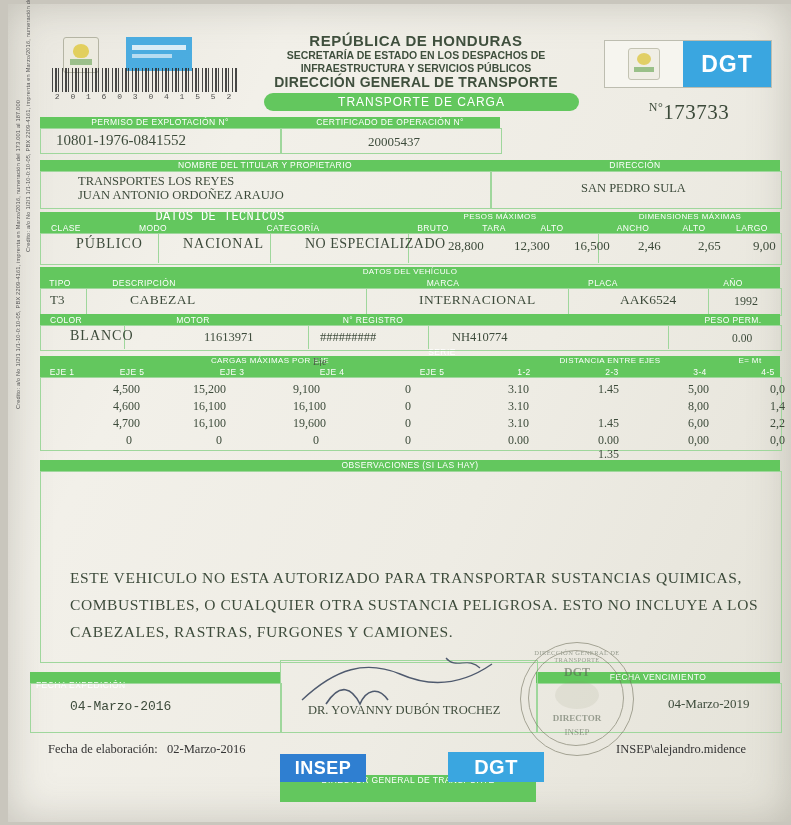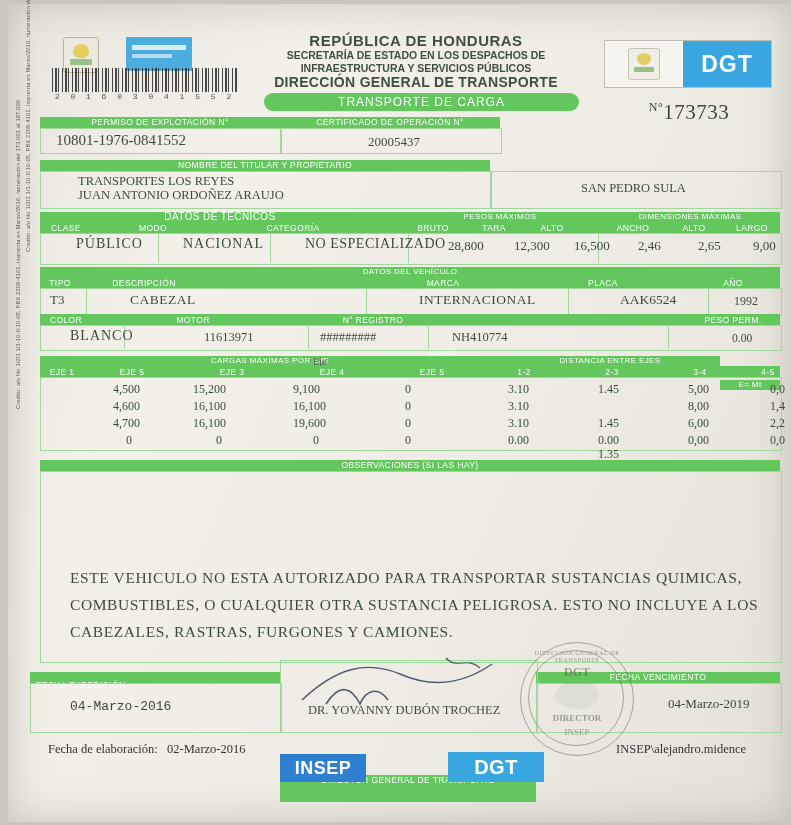--- a/index.html
+++ b/index.html
@@ -176,28 +176,31 @@
     <div class="bandlabel">CERTIFICADO DE OPERACIÓN N°</div>
   </div>
   <div class="cell-box" style="left:32px;top:124px;width:240px;height:24px;"></div>
   <div class="cell-box" style="left:272px;top:124px;width:220px;height:24px;"></div>
   <div class="val" style="left:48px;top:128px;font-size:15px;">10801-1976-0841552</div>
   <div class="val" style="left:360px;top:130px;font-size:13px;">20005437</div>
 
   <div class="green abs" style="left:32px;top:156px;width:450px;height:11px;">
     <div class="bandlabel">NOMBRE DEL TITULAR Y PROPIETARIO</div>
   </div>
+  <div class="green abs" style="left:482px;top:156px;width:290px;height:11px;">
+    <div class="bandlabel">DIRECCIÓN</div>
+  </div>
   <div class="cell-box" style="left:32px;top:167px;width:450px;height:36px;"></div>
   <div class="cell-box" style="left:482px;top:167px;width:290px;height:36px;"></div>
   <div class="val" style="left:70px;top:170px;font-size:12.5px;">TRANSPORTES LOS REYES</div>
   <div class="val" style="left:70px;top:184px;font-size:12.5px;">JUAN ANTONIO ORDOÑEZ ARAUJO</div>
   <div class="val" style="left:573px;top:177px;font-size:12.5px;">SAN PEDRO SULA</div>
 
   <div class="green abs" style="left:32px;top:208px;width:360px;height:10px;">
-    <div class="bandlabel" style="font-size:10px;line-height:10px;">DATOS DE TÉCNICOS</div>
+    <div class="bandlabel" style="font-size:12px;line-height:10px;font-family:Liberation Mono, monospace;">DATOS DE TÉCNICOS</div>
   </div>
   <div class="green abs" style="left:392px;top:208px;width:200px;height:10px;">
     <div class="bandlabel" style="font-size:8px;line-height:10px;">PESOS MÁXIMOS</div>
   </div>
   <div class="green abs" style="left:592px;top:208px;width:180px;height:10px;">
     <div class="bandlabel" style="font-size:8px;line-height:10px;">DIMENSIONES MÁXIMAS</div>
   </div>
 
   <div class="green abs" style="left:32px;top:218px;width:740px;height:11px;"></div>
   <div class="bandlabel abs" style="left:32px;top:219px;width:52px;">CLASE</div>
@@ -264,21 +267,21 @@
   <div class="val" style="left:312px;top:326px;font-size:12.5px;">#########</div>
   <div class="val" style="left:444px;top:326px;font-size:12.5px;">NH410774</div>
   <div class="val" style="left:724px;top:328px;font-size:11.5px;">0.00</div>
 
   <div class="green abs" style="left:32px;top:352px;width:460px;height:10px;">
     <div class="bandlabel" style="font-size:8px;line-height:10px;">CARGAS MÁXIMAS POR EJE</div>
   </div>
   <div class="green abs" style="left:492px;top:352px;width:220px;height:10px;">
     <div class="bandlabel" style="font-size:8px;line-height:10px;">DISTANCIA ENTRE EJES</div>
   </div>
-  <div class="green abs" style="left:712px;top:352px;width:60px;height:10px;margin-top:24px;">
+  <div class="green abs" style="left:712px;top:352px;width:60px;height:10px;">
     <div class="bandlabel" style="font-size:8px;line-height:10px;">E= Mt</div>
   </div>
   <div class="val" style="left:305px;top:352px;font-size:10px;color:#4a5a46;">Eje</div>
 
   <div class="green abs" style="left:32px;top:362px;width:740px;height:11px;"></div>
   <div class="bandlabel abs" style="left:30px;top:363px;width:48px;">EJE 1</div>
   <div class="bandlabel abs" style="left:100px;top:363px;width:48px;">EJE 5</div>
   <div class="bandlabel abs" style="left:200px;top:363px;width:48px;">EJE 3</div>
   <div class="bandlabel abs" style="left:300px;top:363px;width:48px;">EJE 4</div>
   <div class="bandlabel abs" style="left:400px;top:363px;width:48px;">EJE 5</div>

